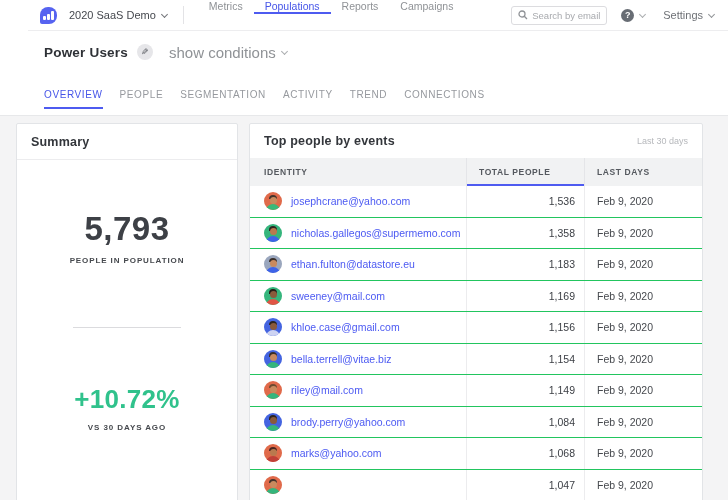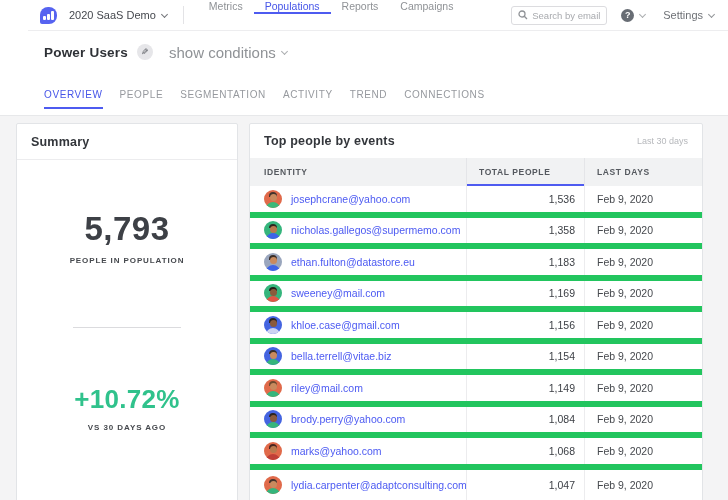--- a/index.html
+++ b/index.html
@@ -100,21 +100,21 @@
     font-size: 8.5px; font-weight: bold; letter-spacing: .6px; color: #55595f;
   }
   .th { display: flex; align-items: center; padding-left: 12px; height: 100%; position: relative; }
   .th:first-child { padding-left: 14px; }
   .th + .th { border-left: 1px solid #e4e5e8; }
   .th.sorted::after {
     content: ""; position: absolute; left: 0; right: 0; bottom: 0; height: 2px; background: #4e5bf0;
   }
   .trow {
     display: grid; grid-template-columns: 216px 118px 1fr; height: 31.5px;
-    border-bottom: 6px solid #22c55e;
+    border-bottom: 1px solid #22c55e;
   }
   .trow:last-child { border-bottom: none; }
   .cell-identity { display: flex; align-items: center; gap: 9px; padding-left: 14px; overflow: hidden; }
   .email { font-size: 10.5px; color: #4c5af2; cursor: pointer; white-space: nowrap; }
   .cell-events {
     display: flex; align-items: center; justify-content: flex-end;
     padding-right: 9px; font-size: 10.5px; color: #3d4046; border-left: 1px solid #ececee;
   }
   .cell-seen {
     display: flex; align-items: center; padding-left: 12px;
@@ -324,20 +324,19 @@
           <div class="cell-events">1,068</div>
           <div class="cell-seen">Feb 9, 2020</div>
         </div>
         <div class="trow">
           <div class="cell-identity">
             <div class="avatar" style="background: rgb(224, 106, 74);">
               <div class="hair" style="background: rgb(67, 51, 44);"></div>
               <div class="head" style="background: rgb(201, 138, 94);"></div>
               <div class="shirt" style="background: rgb(53, 181, 124);"></div>
             </div>
-            <span class="email">lydia.carpenter@adaptconsulting.com</span>
           </div>
           <div class="cell-events">1,047</div>
           <div class="cell-seen">Feb 9, 2020</div>
         </div>
       </div>
   </section>
 </main>
 
 </body></html>

